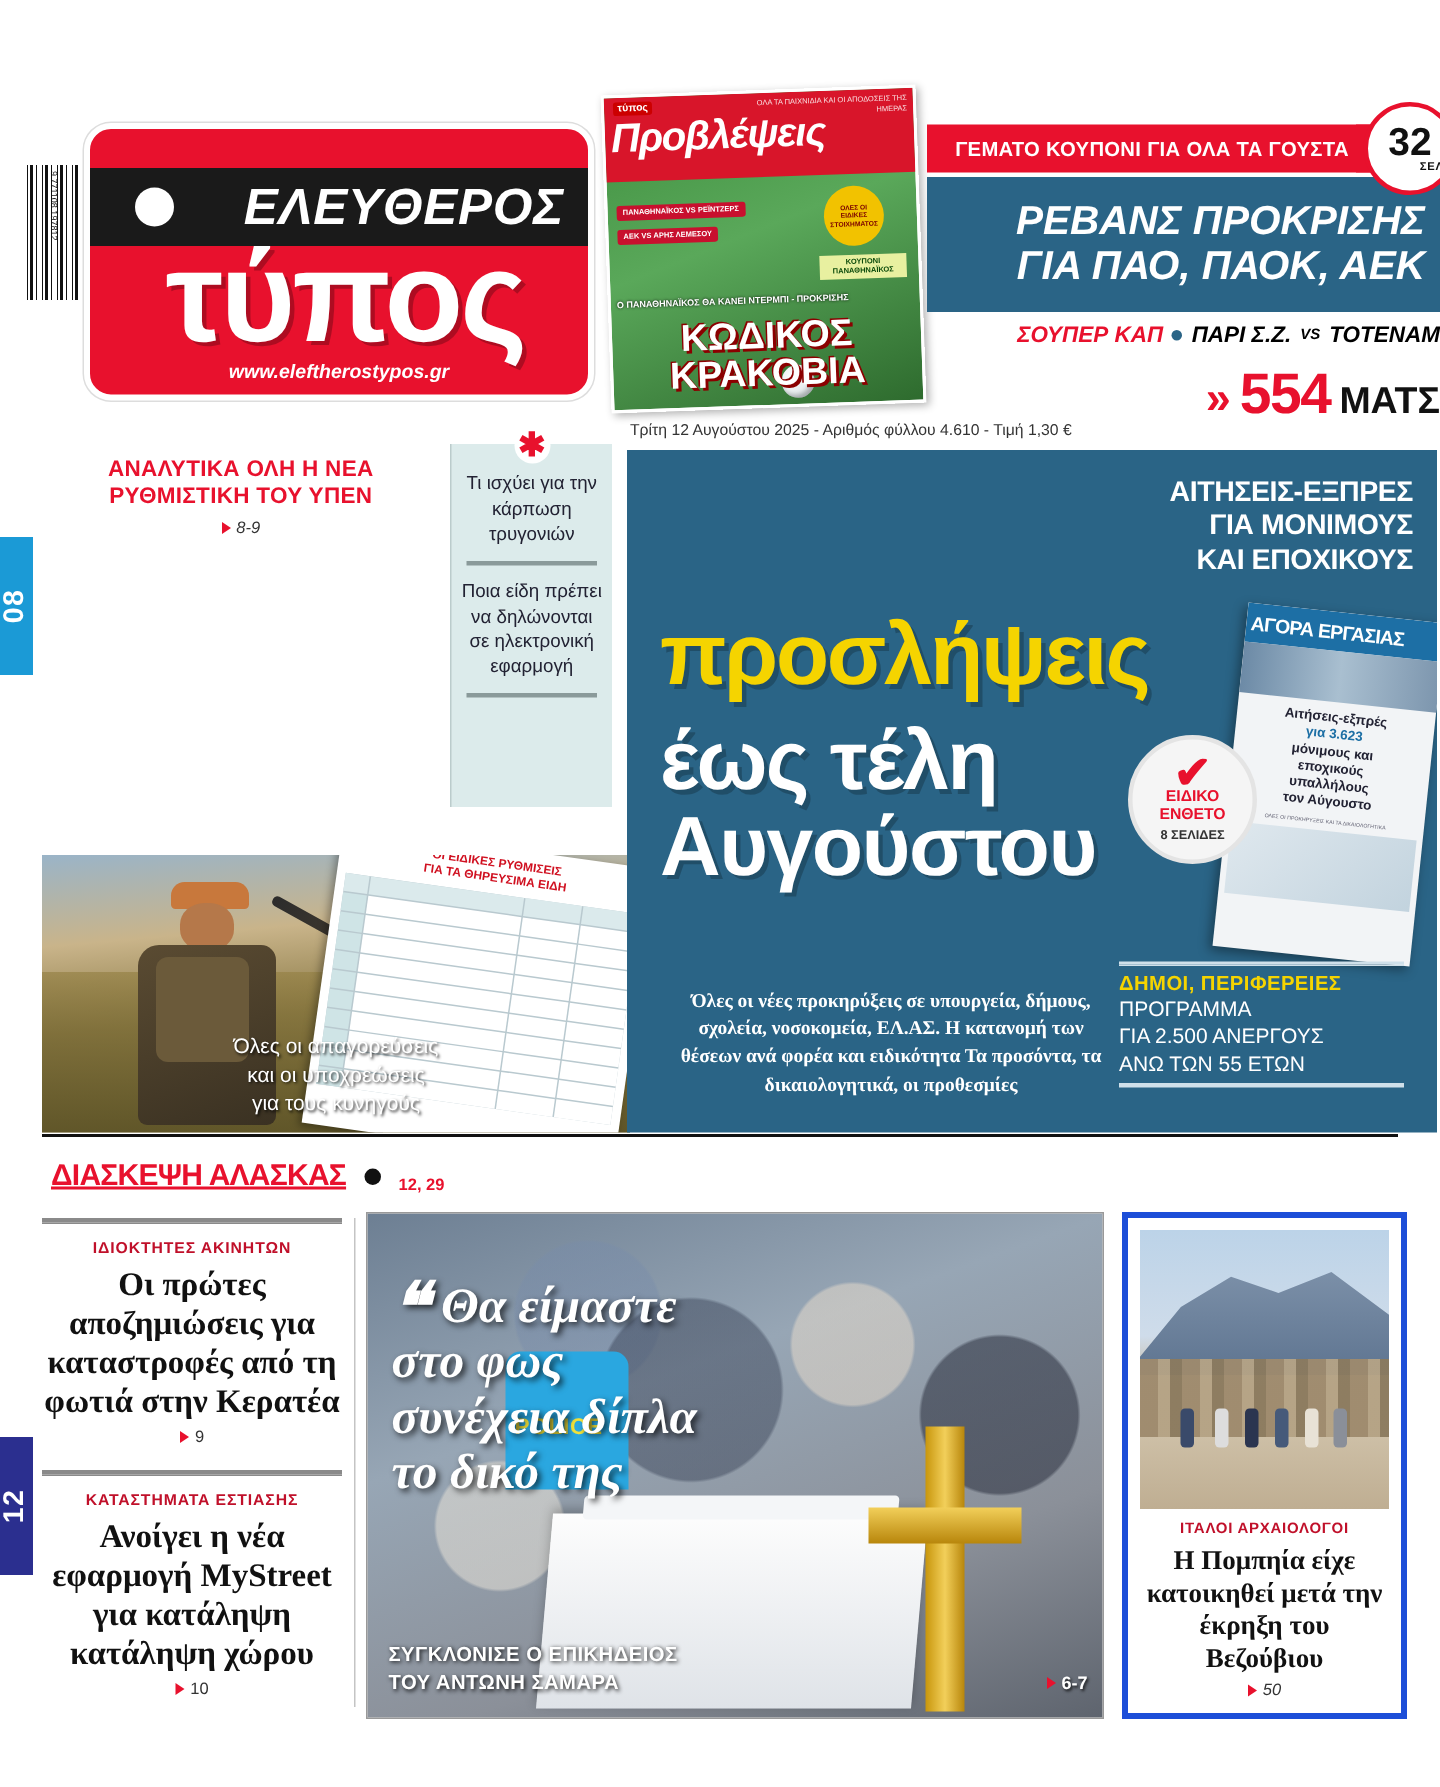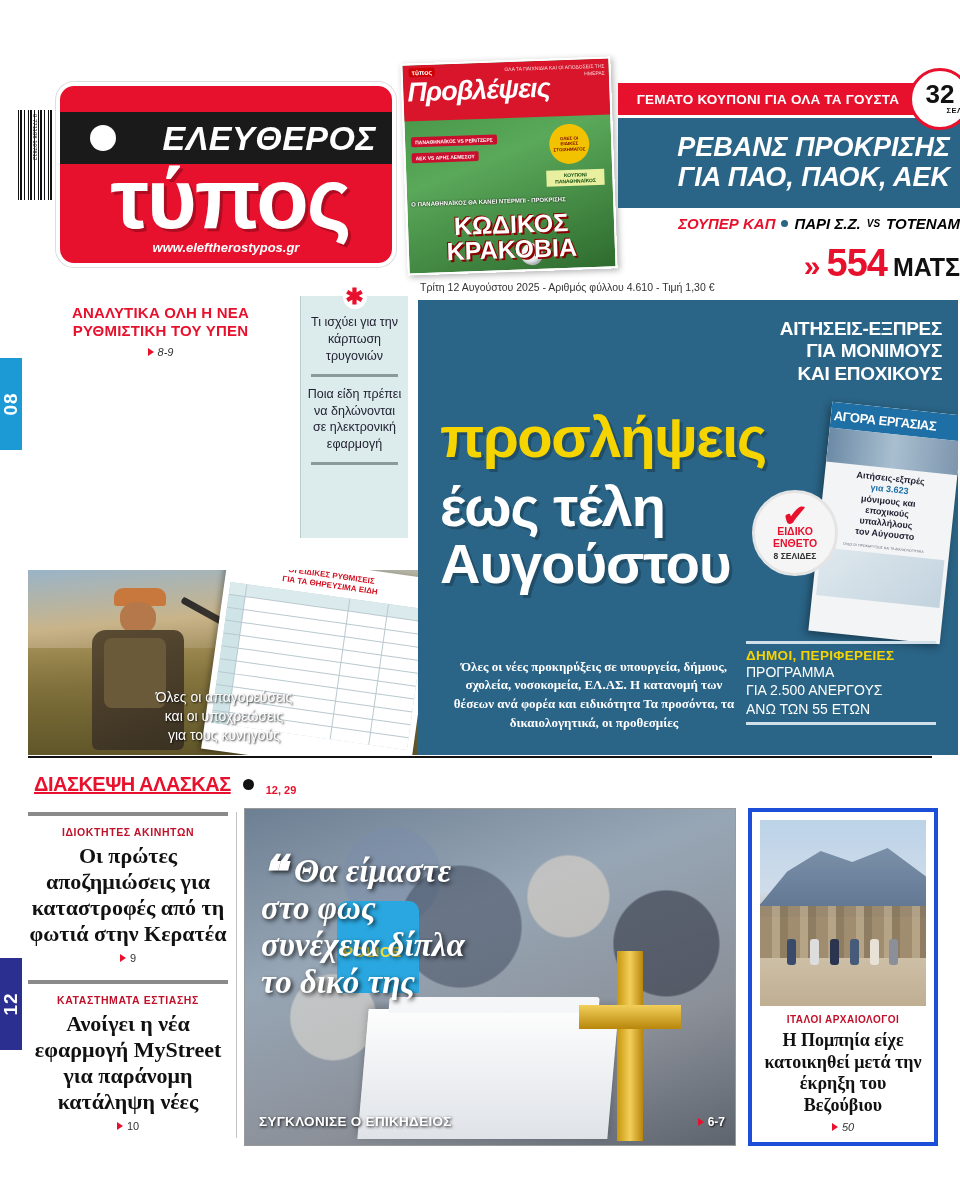--- a/index.html
+++ b/index.html
@@ -576,21 +576,21 @@
       <div class="bl-head">Οι πρώτες αποζημιώσεις για καταστροφές από τη φωτιά στην Κερατέα</div>
       <div class="bl-ref">
         <span class="tri"></span>
         <span>9</span>
       </div>
     </div>
     <div class="bl-gap"></div>
     <div class="bl-rule"></div>
     <div>
       <div class="bl-kick">ΚΑΤΑΣΤΗΜΑΤΑ ΕΣΤΙΑΣΗΣ</div>
-      <div class="bl-head">Ανοίγει η νέα εφαρμογή MyStreet για παράνομη κατάληψη νέες</div>
+      <div class="bl-head">Ανοίγει η νέα εφαρμογή MyStreet για κατάληψη κατάληψη χώρου</div>
       <div class="bl-ref">
         <span class="tri"></span>
         <span>10</span>
       </div>
     </div>
   </div>
 
   <div class="vdiv" style="left:236px; top:812px; height:326px;"></div>
 
   <div class="fun">
@@ -602,20 +602,21 @@
     <div class="cross"></div>
     <div class="fun-quote">
       <span class="qmark">❝</span>
       <span>Θα είμαστε</span>
       <div>στο φως</div>
       <div>συνέχεια δίπλα</div>
       <div>το δικό της</div>
     </div>
     <div class="fun-cap">
       <div>ΣΥΓΚΛΟΝΙΣΕ Ο ΕΠΙΚΗΔΕΙΟΣ</div>
+      <div>ΤΟΥ ΑΝΤΩΝΗ ΣΑΜΑΡΑ</div>
     </div>
     <div class="fun-ref">
       <span class="tri"></span>
       <span>6-7</span>
     </div>
   </div>
 
   <div class="pmp">
     <div class="pmp-photo">
       <div class="mtn"></div>

